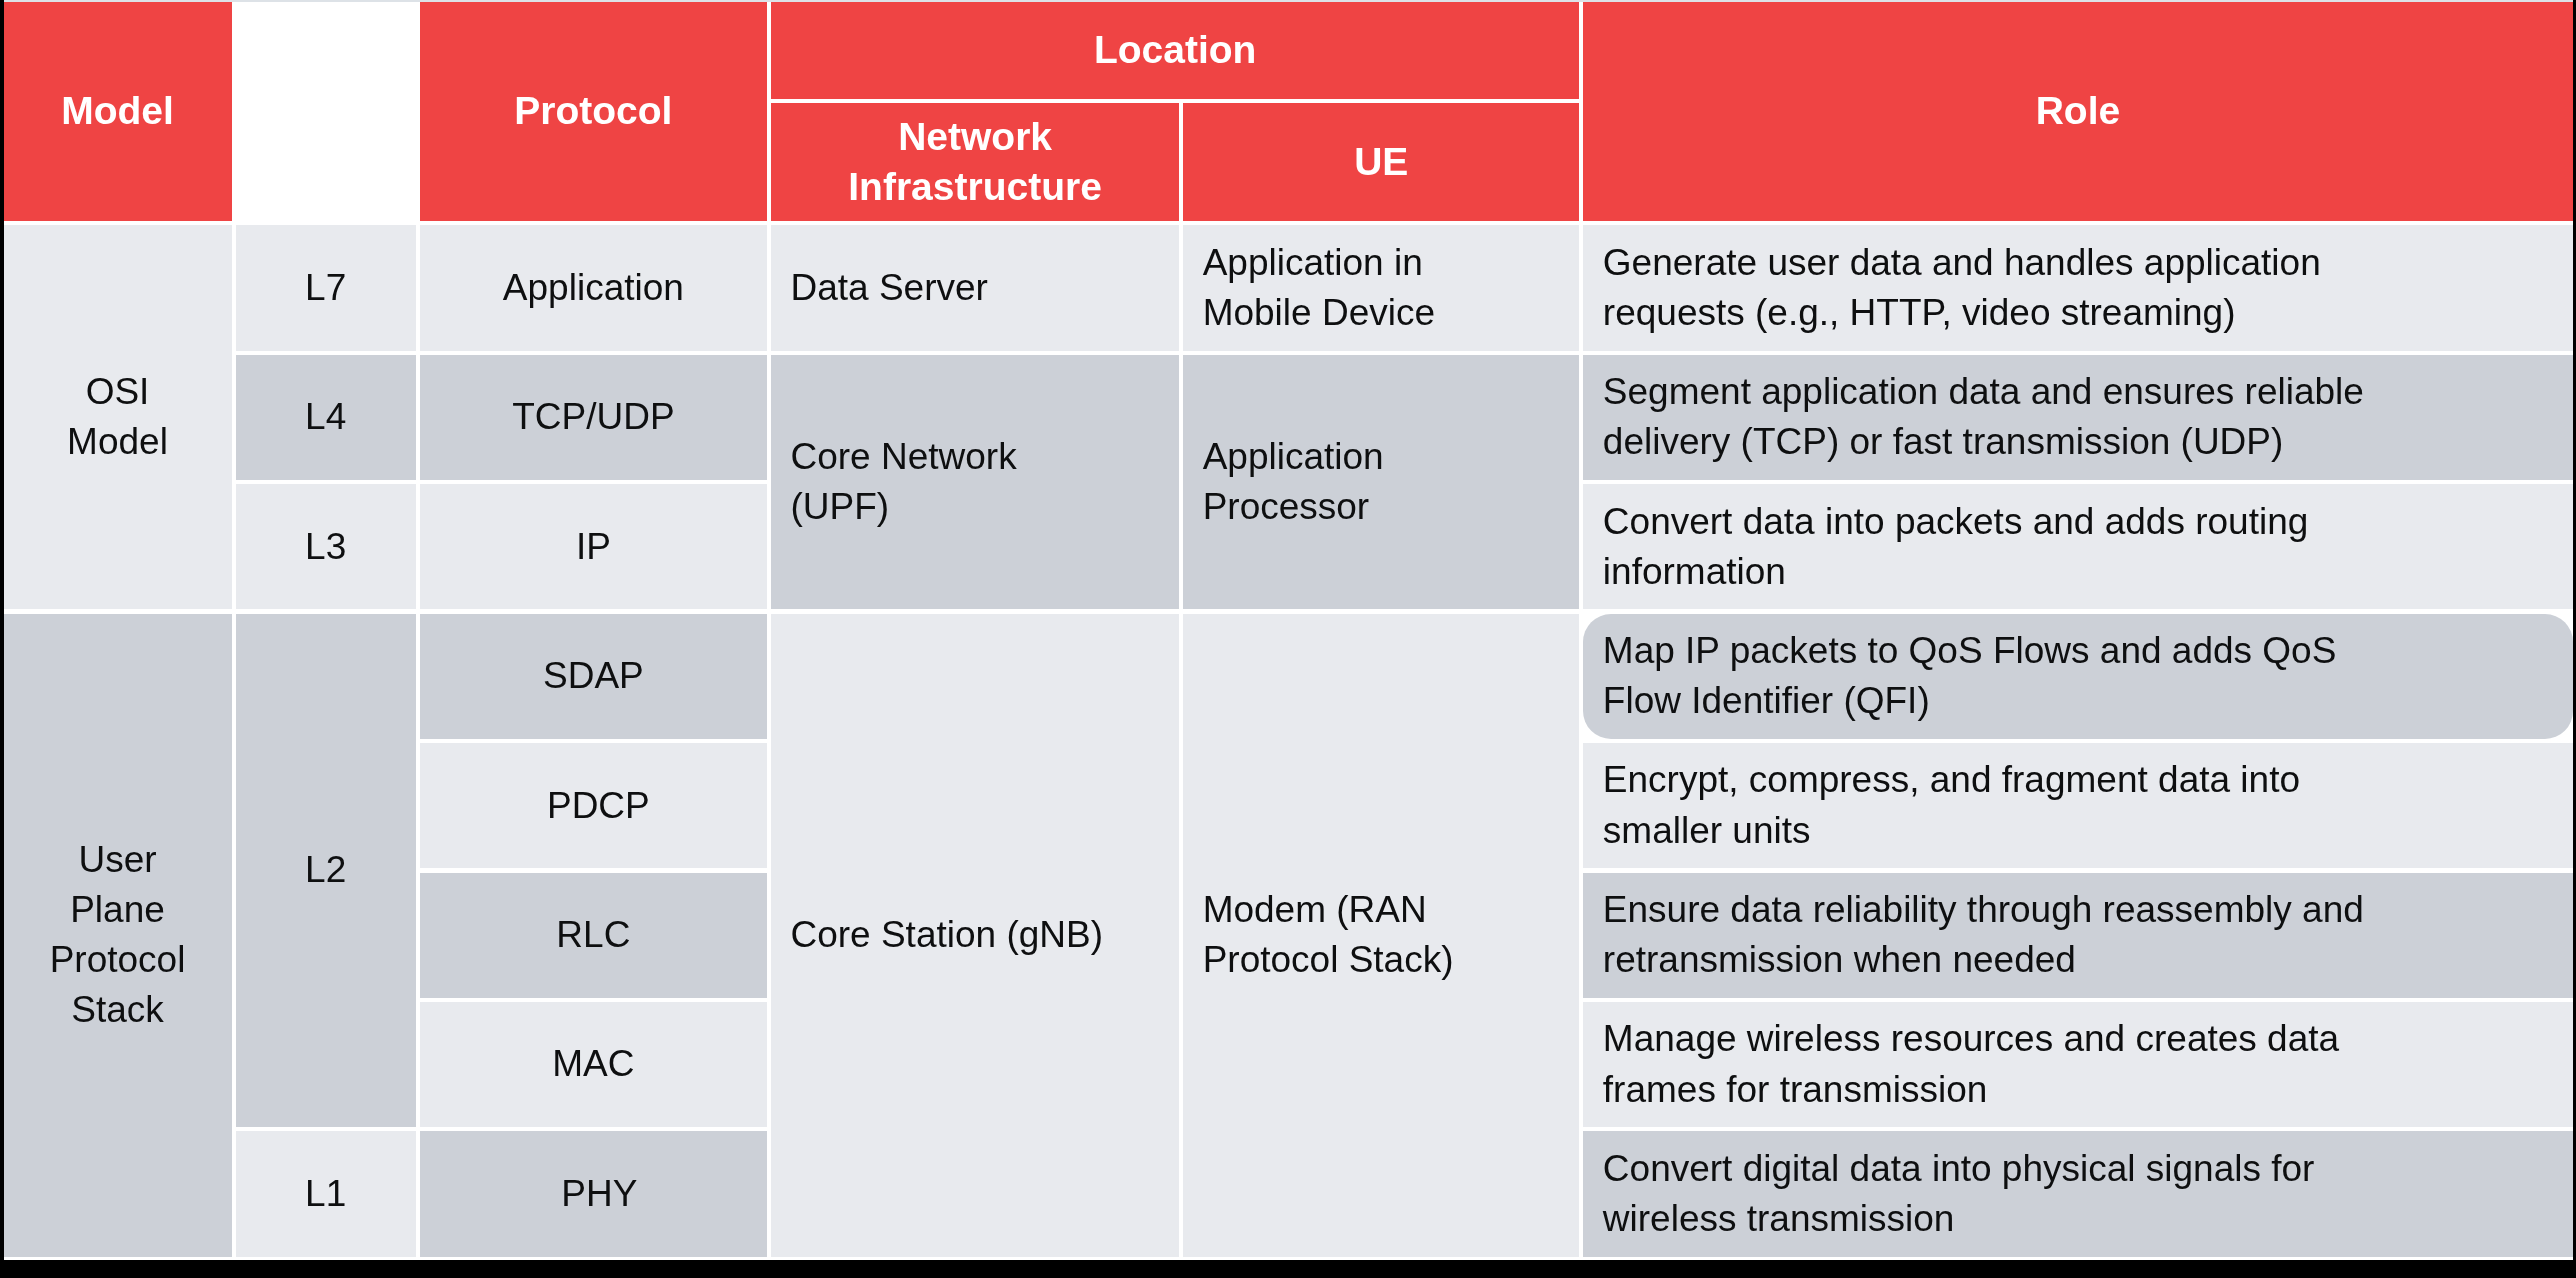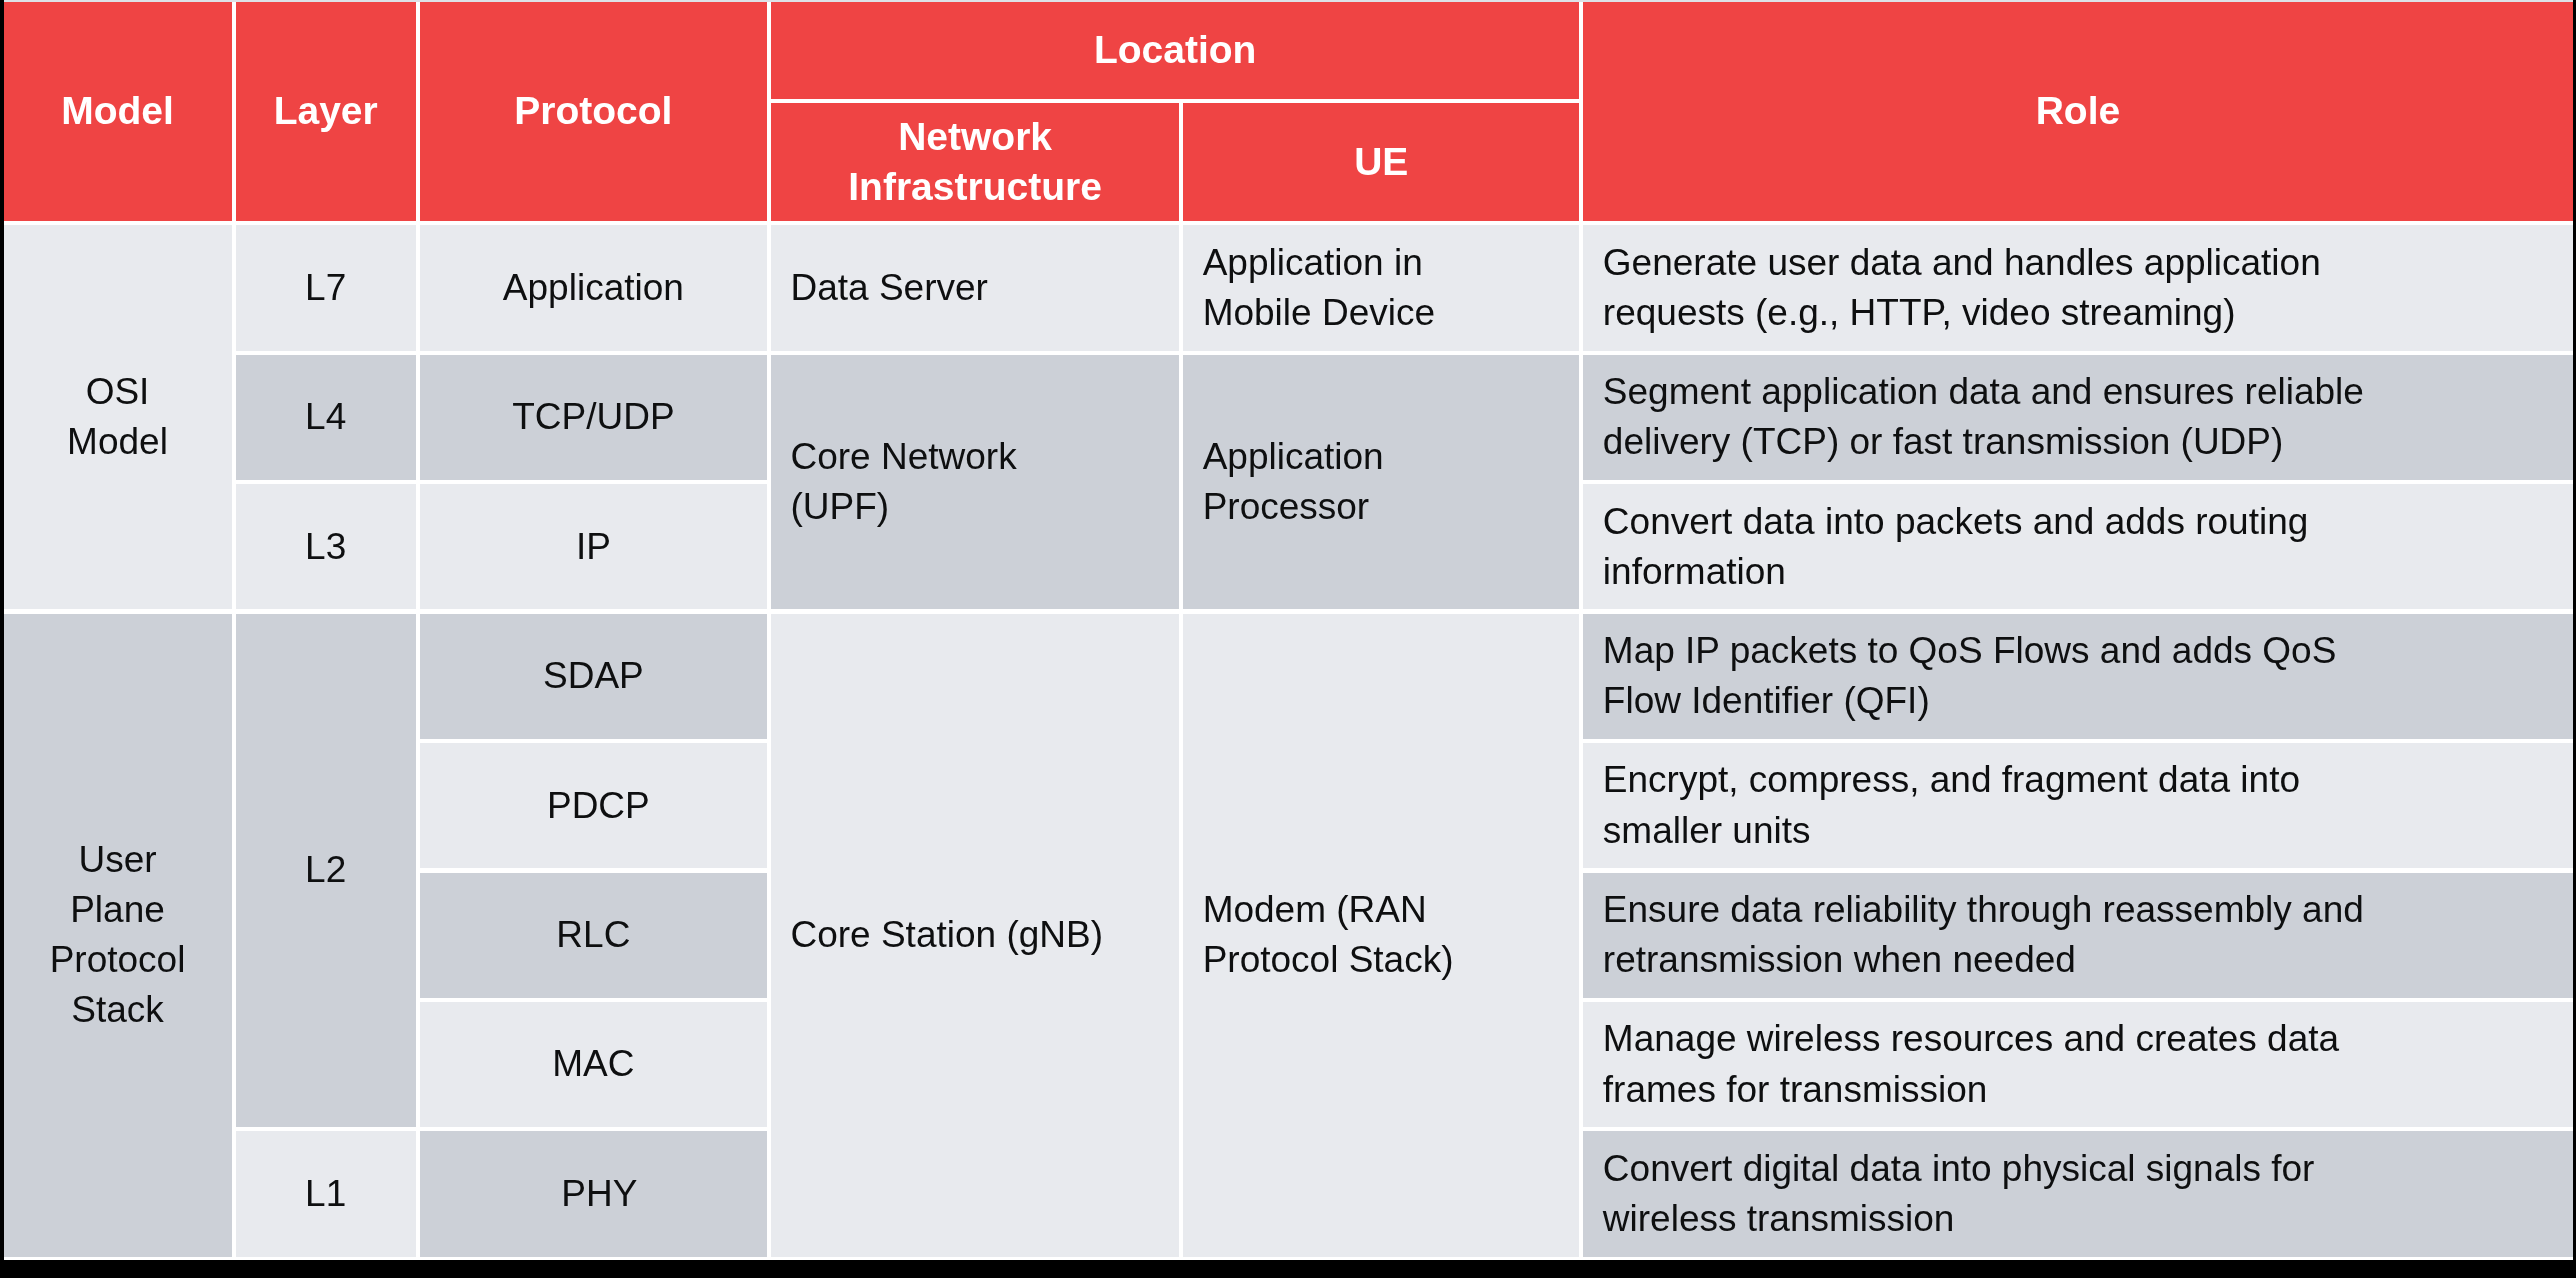--- a/index.html
+++ b/index.html
@@ -42,32 +42,31 @@
   
   .c-ds {grid-column:4;grid-row:3;}
   .c-cn {grid-column:4;grid-row:4 / span 2;}
   .c-bs {grid-column:4;grid-row:6 / span 5;}
   
   .c-amd{grid-column:5;grid-row:3;}
   .c-ap {grid-column:5;grid-row:4 / span 2;}
   .c-mo {grid-column:5;grid-row:6 / span 5;}
   
   .c-r0{grid-column:6;grid-row:3;} .c-r1{grid-column:6;grid-row:4;}
-  .c-r2{grid-column:6;grid-row:5;} .c-r3{grid-column:6;grid-row:6;}
+  .c-r2{grid-column:6;grid-row:5;} .c-r3{grid-column:6;grid-row:6;border-radius:28px;}
   .c-r4{grid-column:6;grid-row:7;} .c-r5{grid-column:6;grid-row:8;}
   .c-r6{grid-column:6;grid-row:9;} .c-r7{grid-column:6;grid-row:10;}
 </style>
 </head>
 <body>
 
 <div class="stage">
   <div class="grid">
 
     <div class="cell teal h-model">Model</div>
-    <div class="cell teal h-layer">Layer</div>
     <div class="cell teal h-protocol">Protocol</div>
     <div class="cell teal h-location">Location</div>
     <div class="cell teal h-ni">Network
 Infrastructure</div>
     <div class="cell teal h-ue">UE</div>
     <div class="cell teal h-role">Role</div>
 
     <div class="cell light c-osi">OSI
 Model</div>
     <div class="cell dark  c-upps">User

